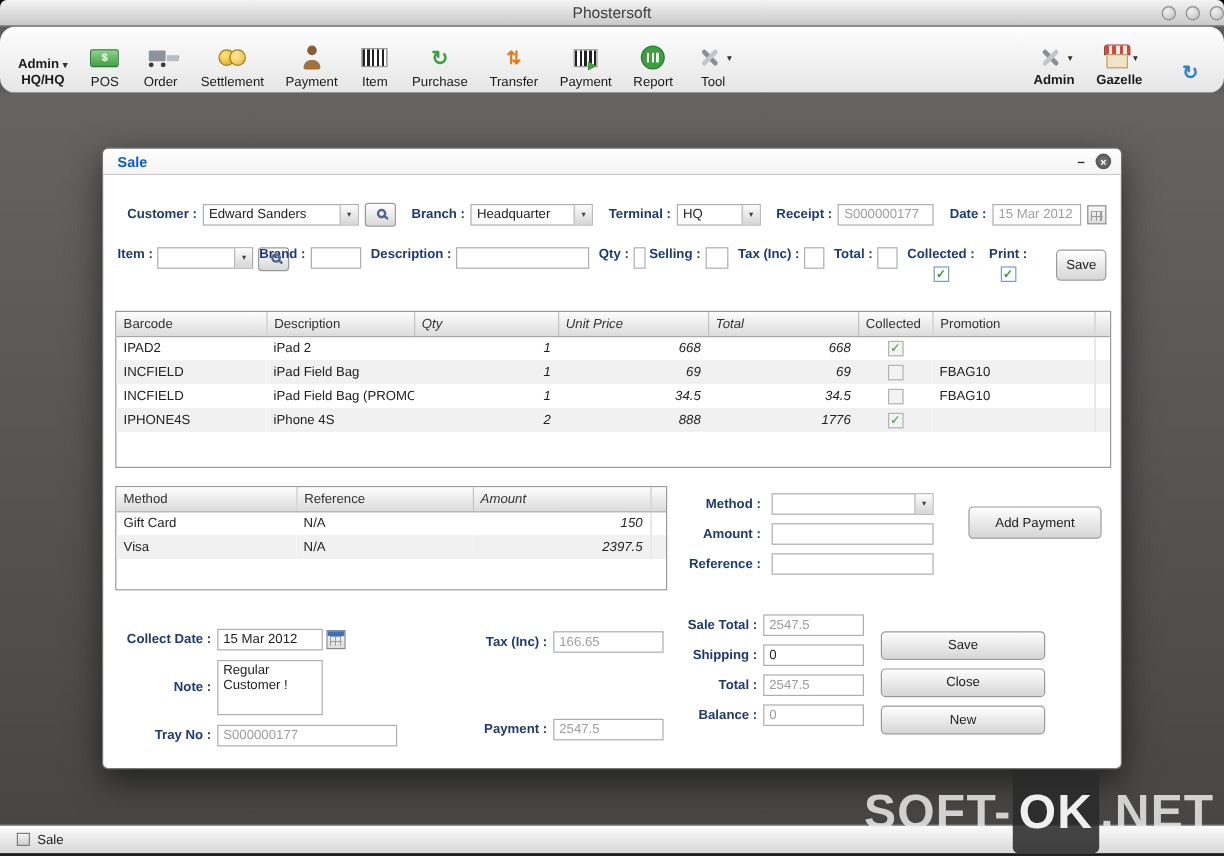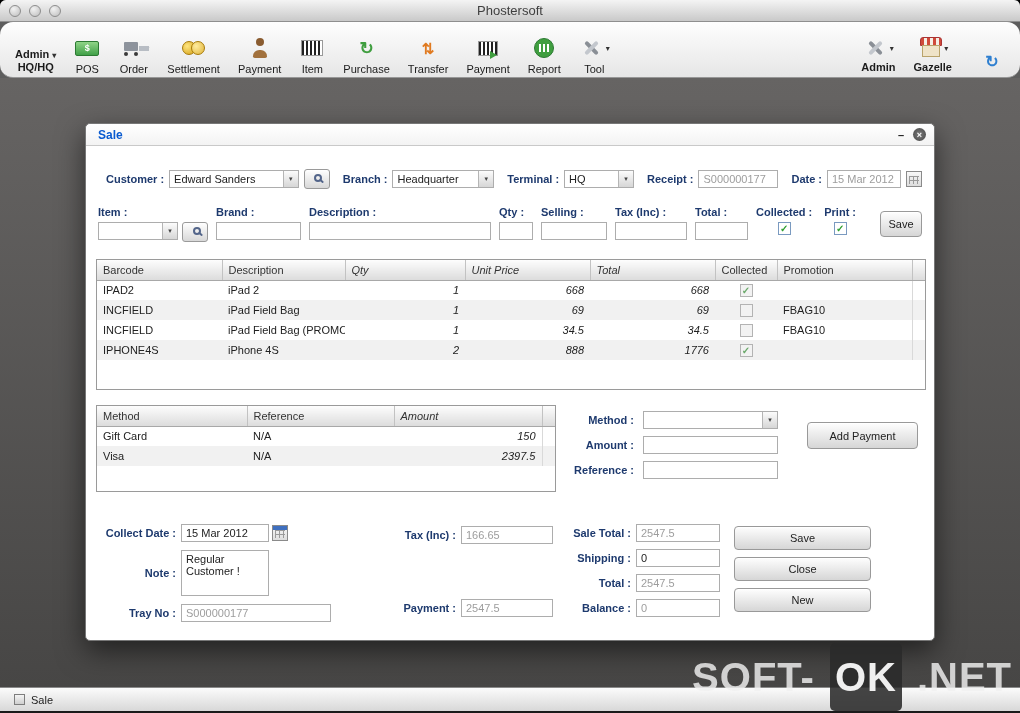--- a/index.html
+++ b/index.html
@@ -6,21 +6,21 @@
   html,body { background:#000; }
   body { font-family:"Liberation Sans", sans-serif; font-size:11px; }
 
   .window { width:1020px; height:713px; display:flex; flex-direction:column;
             border-radius:6px 6px 0 0; overflow:hidden; background:#5d5d5d;
             border-bottom:2px solid #1b1b1b; position:relative; }
 
   
   .mac-titlebar { height:22px; flex:0 0 22px; position:relative;
     background:linear-gradient(#f4f4f4,#c9c9c9); border-bottom:1px solid #8f8f8f;
-    display:flex; align-items:center; }
+    display:flex; align-items:center;justify-content:flex-end; }
   .traffic { display:flex; gap:8px; margin-left:9px; z-index:2; }
   .light { width:12px; height:12px; border-radius:50%; border:1px solid #8d8d8d;
     background:radial-gradient(circle at 35% 30%, #f2f2f2, #bdbdbd); }
   .mac-title { position:absolute; left:0; right:0; text-align:center; color:#3f3f3f;
     font-size:13px; }
 
   
   .toolbar { height:56px; flex:0 0 56px; background:linear-gradient(#fefefe,#e6e6e6);
     border-bottom:1px solid #979797; display:flex; align-items:flex-end; padding:10px 6px 2px 6px;border-radius:13px; }
   .titem { display:flex; flex-direction:column; align-items:center; justify-content:center;
@@ -122,21 +122,21 @@
   .cb.table { border-color:#b3b3b3; background:#f2f2f2; color:#6aa96a; }
 
   
   .row1 { position:absolute; left:12px; right:12px; top:44px; height:22px;
     display:flex; align-items:center; gap:5px; white-space:nowrap; }
   .row1 .lbl { margin-left:8px; }
   .row1 .lbl:first-child { margin-left:8px; }
 
   
   .row2 { position:absolute; left:12px; right:12px; top:82px; display:flex; gap:8px; align-items:flex-start; }
-  .col { display:flex; flex-direction:column; gap:4px; }
+  .col { display:flex; gap:4px; }
   .cp-group { display:flex; gap:12px; }
   .cp-sub { display:flex; flex-direction:column; align-items:center; gap:4px; }
   .save-small { width:42px; height:26px; margin-left:auto; align-self:center; }
 
   
   .tbl-wrap { position:absolute; background:#fff; border:1px solid #9a9a9a; overflow:hidden; }
   .items-wrap { left:10px; top:135px; width:830px; height:131px; }
   .pay-wrap { left:10px; top:281px; width:460px; height:87px; }
   table.grid { border-collapse:collapse; table-layout:fixed; width:100%; }
   table.grid th { background:linear-gradient(#fdfdfd,#dcdcdc); border-right:1px solid #c2c2c2;
@@ -158,38 +158,38 @@
   .add-pay-btn { position:absolute; left:721px; top:298px; width:111px; height:27px; }
 
   
   .grpA { position:absolute; left:10px; top:400px; width:300px; display:flex; flex-direction:column; gap:8px; }
   .ga-row { display:flex; align-items:center; }
   .ga-row .lbl { width:80px; text-align:right; margin-right:5px; flex:0 0 80px; }
   .grpB { position:absolute; left:313px; top:400px; width:160px; }
   .gb-row { display:flex; align-items:center; position:absolute; left:0; width:160px; }
   .gb-row .lbl { width:57px; text-align:right; margin-right:5px; flex:0 0 57px; }
   .gb-row .in { width:92px; }
-  .grpC { position:absolute; left:470px; top:400px; width:170px; display:flex; flex-direction:column; gap:7px; }
+  .grpC { position:absolute; left:470px; top:388px; width:170px; display:flex; flex-direction:column; gap:7px; }
   .gc-row { display:flex; align-items:center; }
   .gc-row .lbl { width:75px; text-align:right; margin-right:5px; flex:0 0 75px; }
   .gc-row .in { width:84px; }
   .fbtns { position:absolute; left:648px; top:402px; display:flex; flex-direction:column; gap:7px; }
   .fbtns .btn { width:137px; height:24px; }
 
   
   .taskbar { height:24px; flex:0 0 24px; background:linear-gradient(#fbfbfb,#d8d8d8);
     border-top:1px solid #8a8a8a; display:flex; align-items:center; padding-left:14px; }
   .task-item { display:flex; align-items:center; gap:6px; }
   .task-icon { width:11px; height:11px; border:1px solid #7d7d7d; background:linear-gradient(#f4f4f4,#cfcfcf); }
   .task-label { font-size:11px; color:#222; }
 
   .watermark { position:absolute; right:8px; bottom:0px; z-index:40; display:flex; align-items:center;
     font-weight:bold; font-size:40px; letter-spacing:1px; line-height:1; pointer-events:none; }
   .wm-light { color:rgba(240,240,240,.82); }
-  .wm-dark { color:#efefef; background:rgba(42,42,42,.88); padding:14px 5px; border-radius:5px; margin:0 15px; }
+  .wm-dark { color:#efefef; background:rgba(42,42,42,.88); padding:14px 5px; border-radius:5px; margin:0 1px; }
 </style>
 </head>
 <body>
 
 <div class="window">
 
   <div class="mac-titlebar">
     <div class="traffic">
       <span class="light"></span>
       <span class="light"></span>

